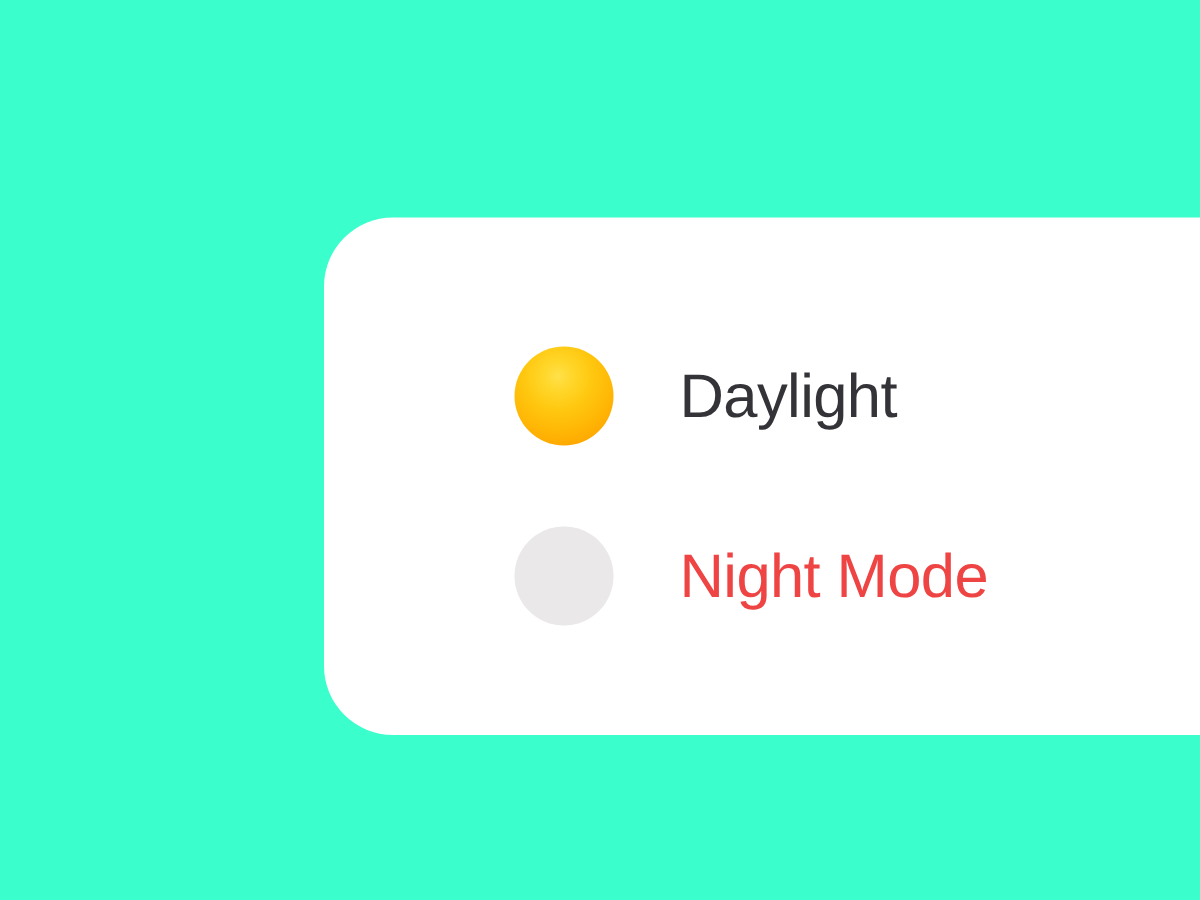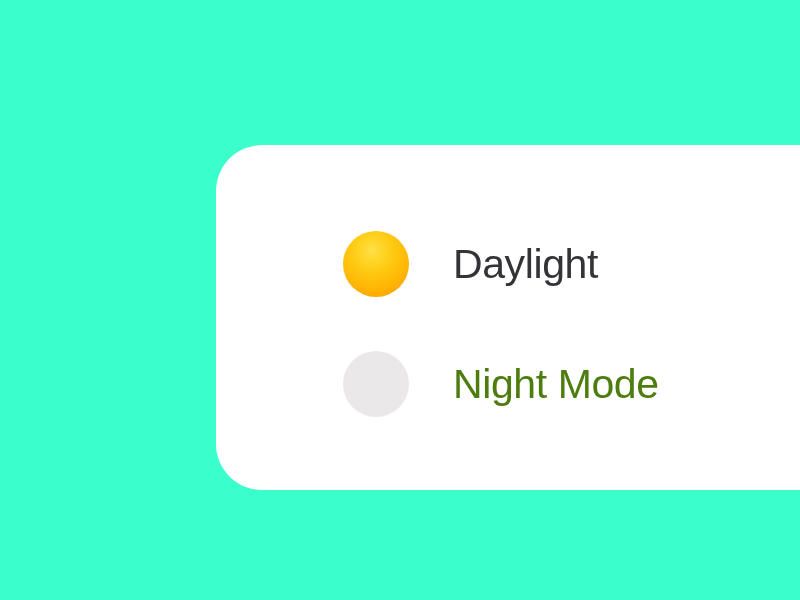--- a/index.html
+++ b/index.html
@@ -91,21 +91,21 @@
     letter-spacing: -0.4px;
     line-height: 1;
     white-space: nowrap;
   }
 
   .label-active {
     color: #333338;
   }
 
   .label-inactive {
-    color: #4d7c0f;
+    color: #ef4444;
   }
 </style>
 </head>
 <body>
 
 <div id="app-root">
 
   <div class="theme-card">
 
     <div class="option-list">

